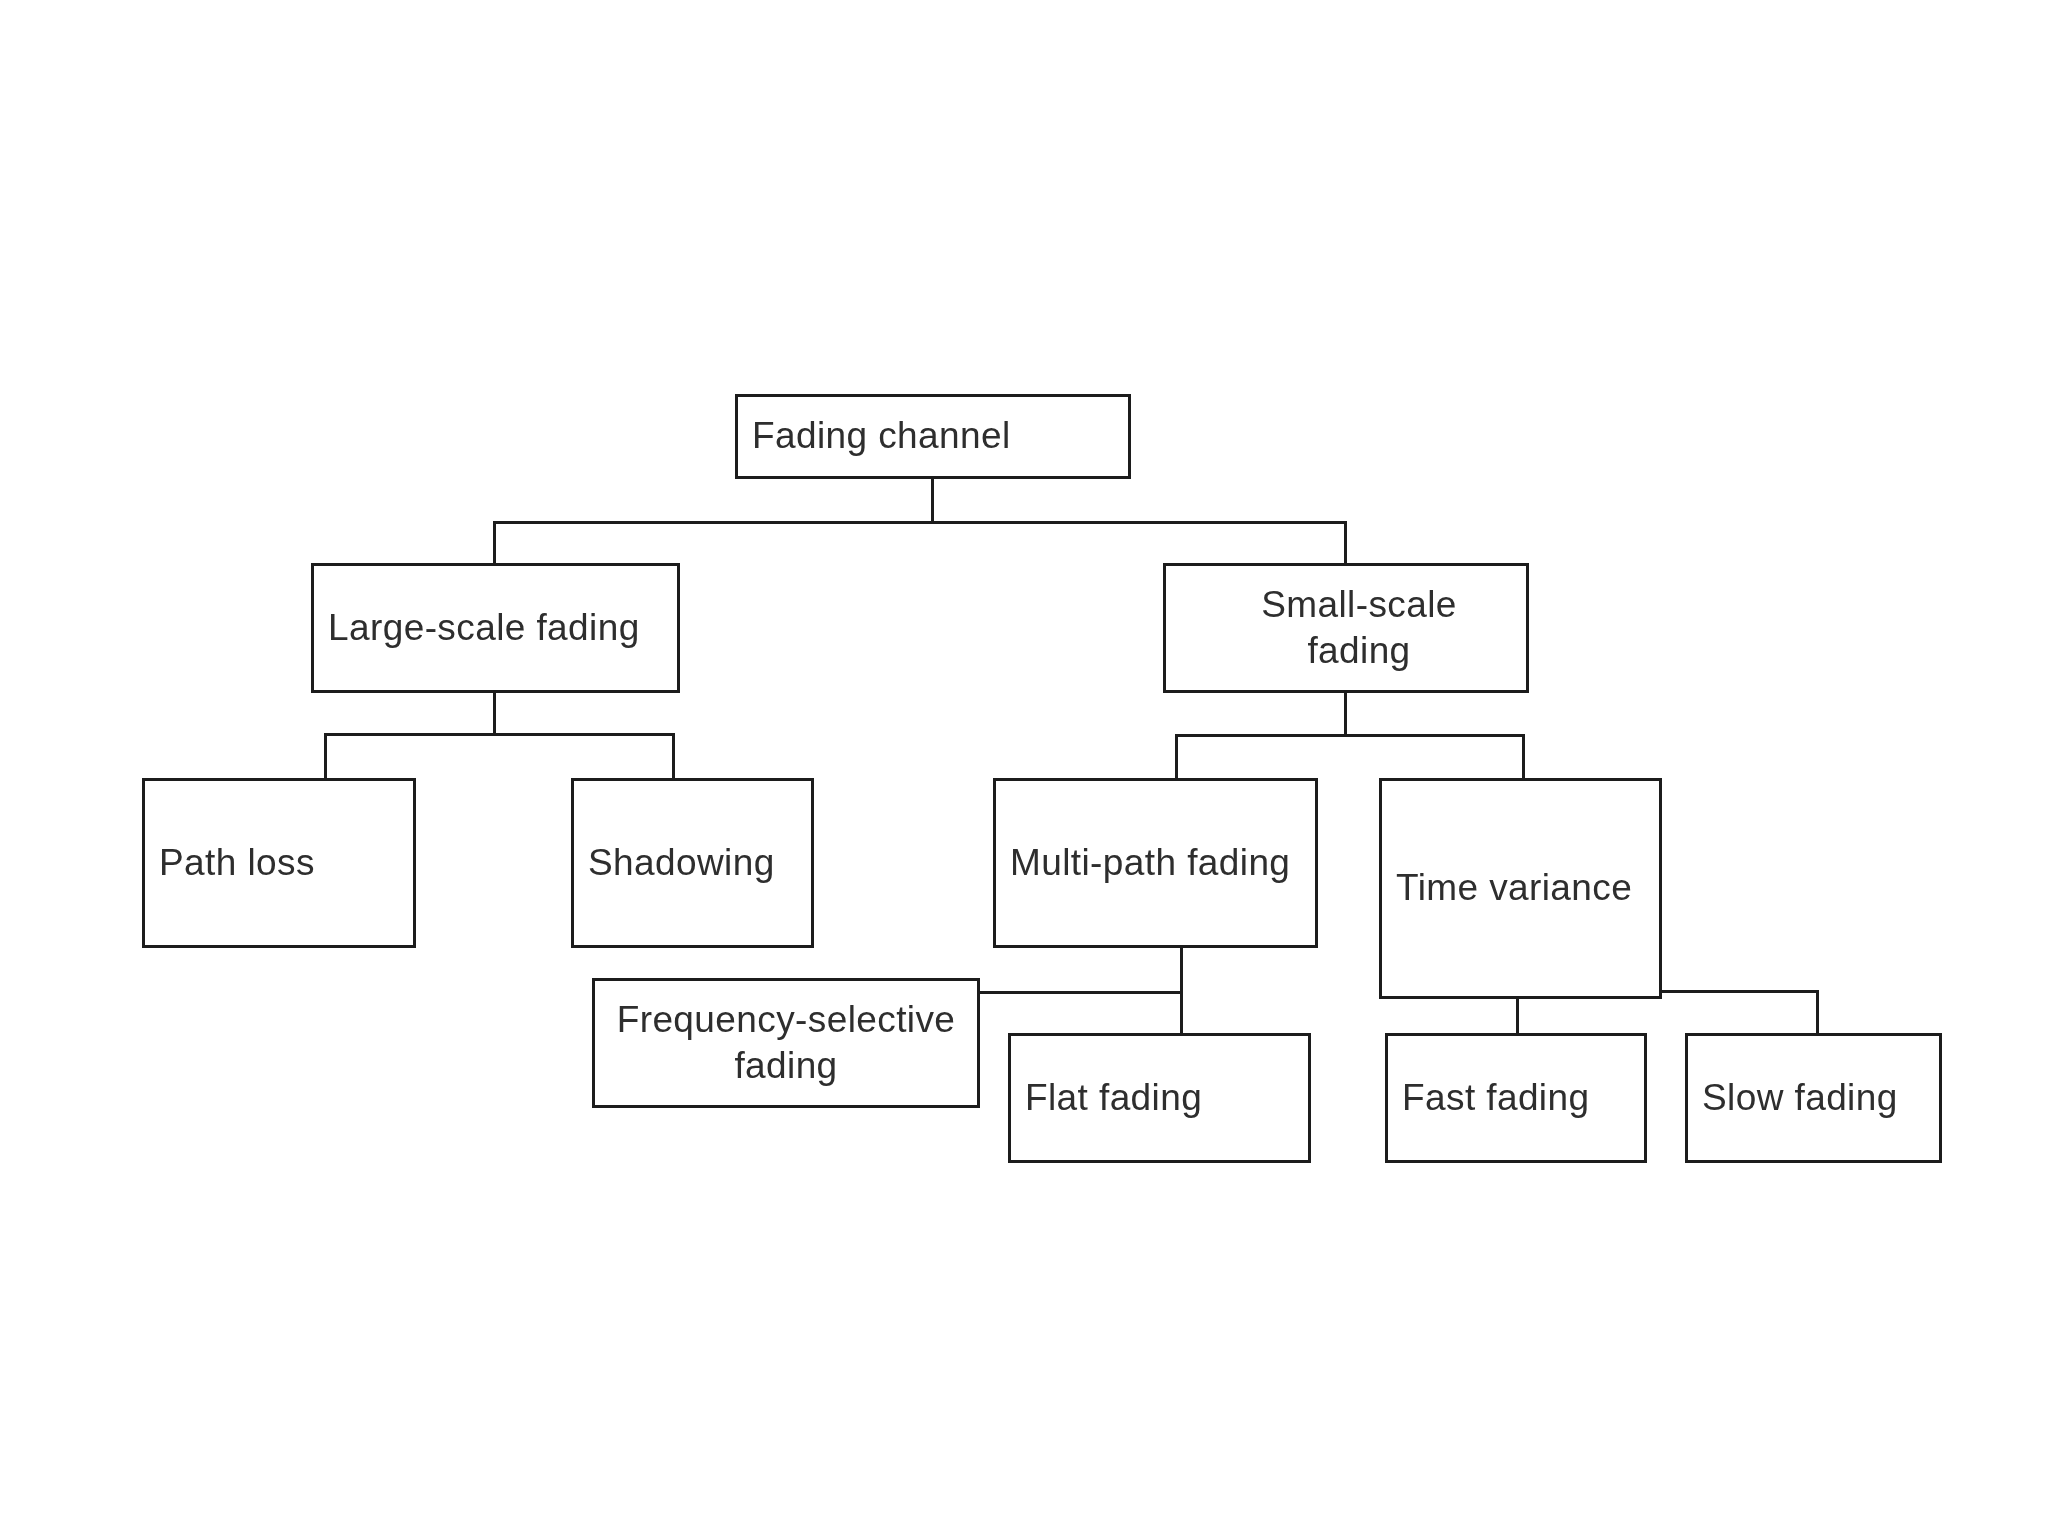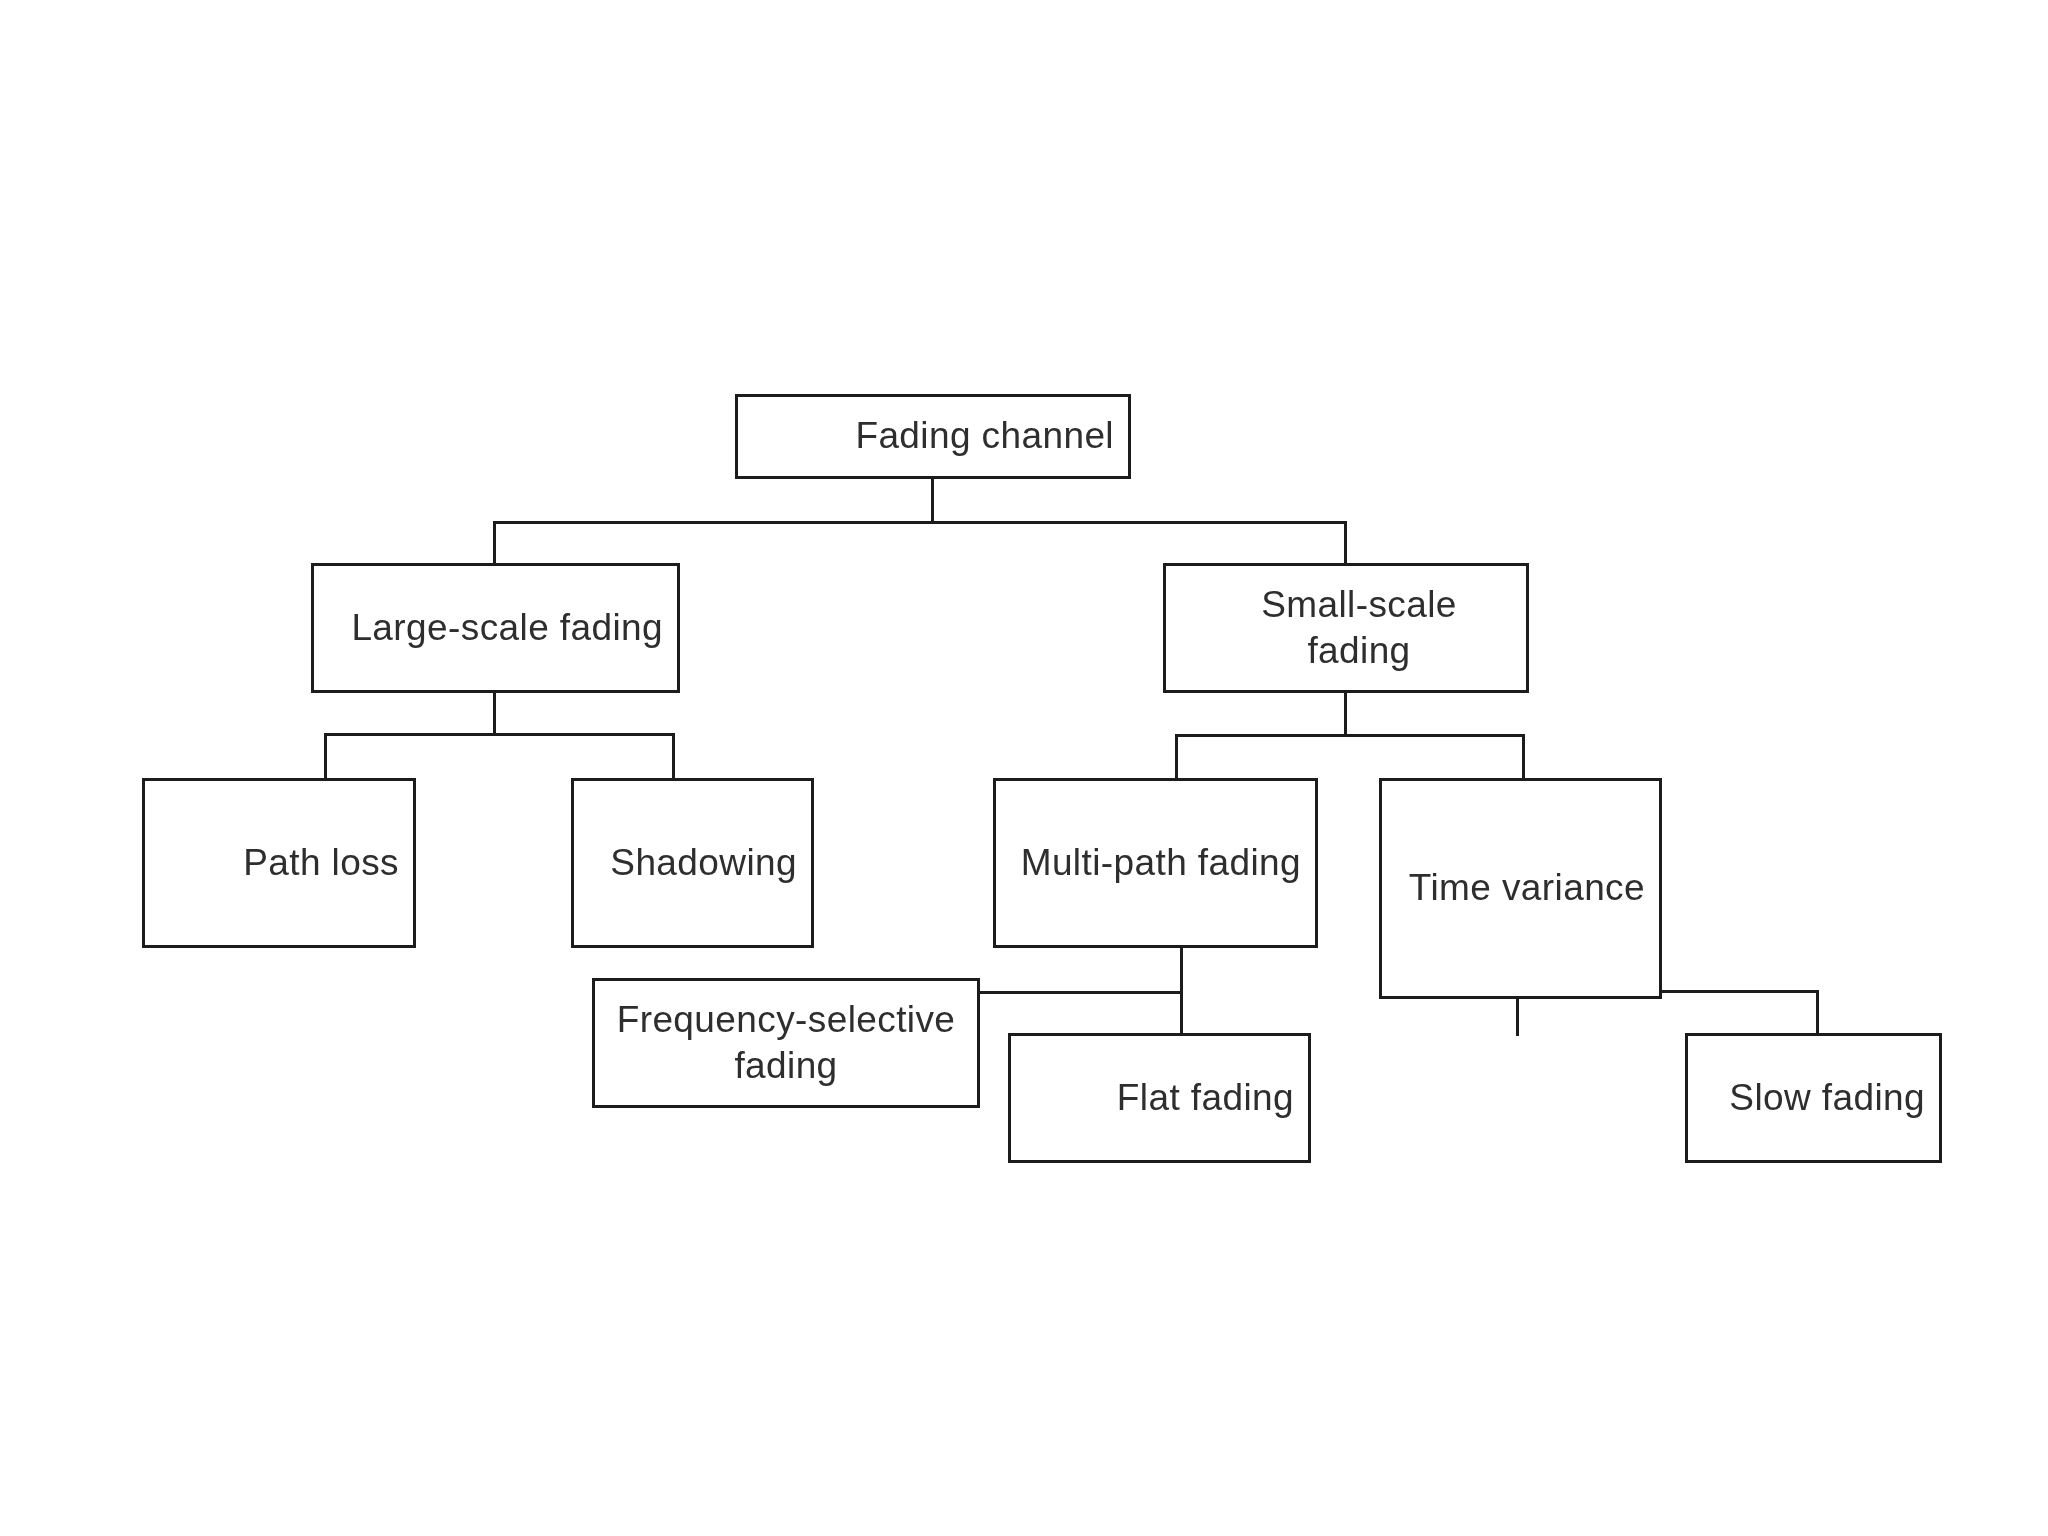--- a/index.html
+++ b/index.html
@@ -15,21 +15,21 @@
     font-family: "Liberation Sans", "DejaVu Sans", sans-serif;
     overflow: hidden;
   }
   .node {
     position: absolute;
     box-sizing: border-box;
     border: 3px solid #1c1c1c;
     background: #ffffff;
     display: flex;
     align-items: center;
-    justify-content: flex-end;
+    justify-content: flex-start;
     text-align: center;
     color: #2e2e2e;
     font-size: 37px;
     letter-spacing: 0.4px;
     line-height: 1.25;
     padding: 4px 14px;
     z-index: 2;
   }
   .line {
     position: absolute;
@@ -106,18 +106,21 @@
   </div>
 
   <div class="node" id="n-freq-selective">
     <span>Frequency-selective fading</span>
   </div>
 
   <div class="node" id="n-flat-fading">
     <span>Flat fading</span>
   </div>
 
+  <div class="node" id="n-fast-fading">
+    <span>Fast fading</span>
+  </div>
 
   <div class="node" id="n-slow-fading">
     <span>Slow fading</span>
   </div>
 
 </div>
 
 </body></html>

